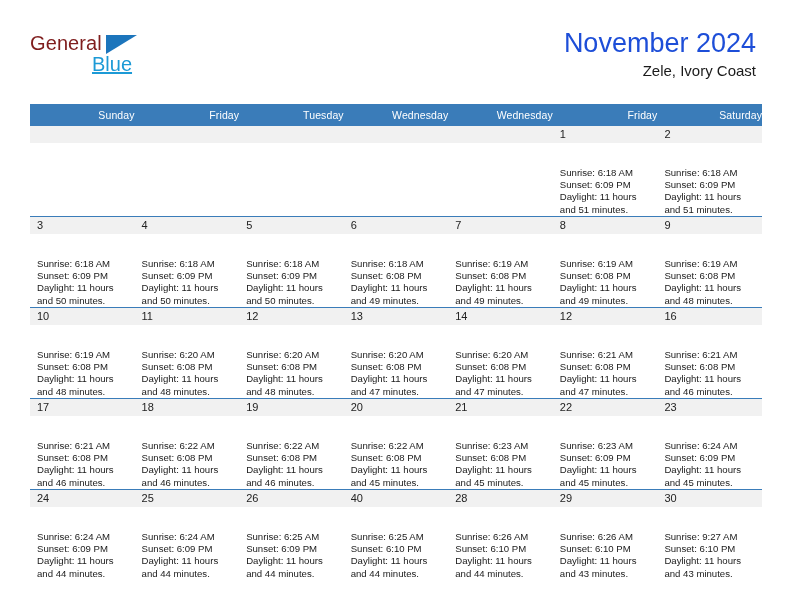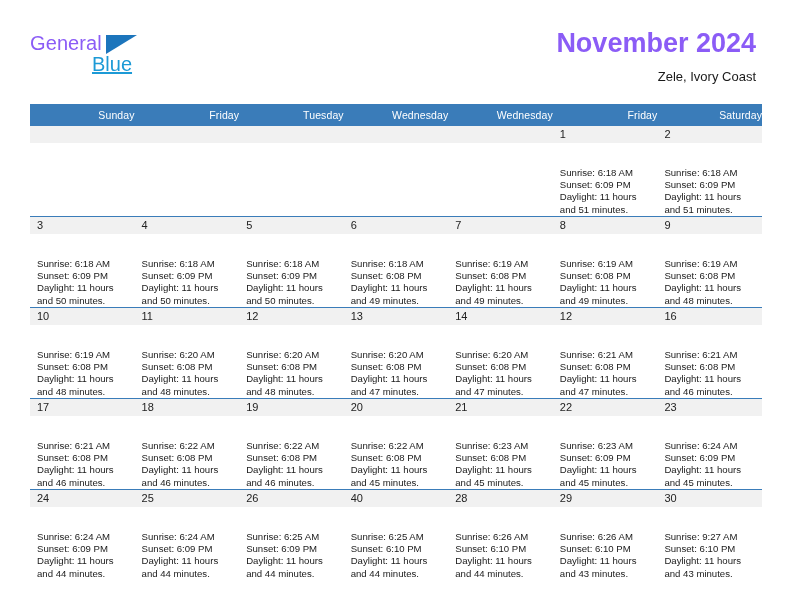--- a/index.html
+++ b/index.html
@@ -39,21 +39,21 @@
     width: 120px;
     height: 56px;
     margin-top: 6px;
   }
   .logo-general {
     position: absolute;
     left: 0;
     top: 0;
     font-size: 20px;
     letter-spacing: .1px;
-    color: #8b5cf6;
+    color: #7f1d1d;
     line-height: 22px;
   }
   .logo-tri {
     position: absolute;
     left: 76px;
     top: 3px;
     width: 0;
     height: 0;
     border-left: 31px solid #1c75bc;
     border-bottom: 19px solid transparent;
@@ -68,29 +68,28 @@
     text-decoration: underline;
   }
 
   .titles {
     text-align: right;
     padding-top: 0;
   }
   .month-title {
     font-size: 27px;
     line-height: 34px;
-    color: #8b5cf6;
-    font-weight: bold;
+    color: #1d4ed8;
+    font-weight: normal;
     white-space: nowrap;
   }
   .location-sub {
-    font-size: 13px;
+    font-size: 15px;
     line-height: 22px;
     color: #1a1a1a;
-    margin-top: 6px;
     white-space: nowrap;
   }
 
   
   .calendar {
     position: absolute;
     left: 30px;
     top: 104px;
     width: 732px;
   }

